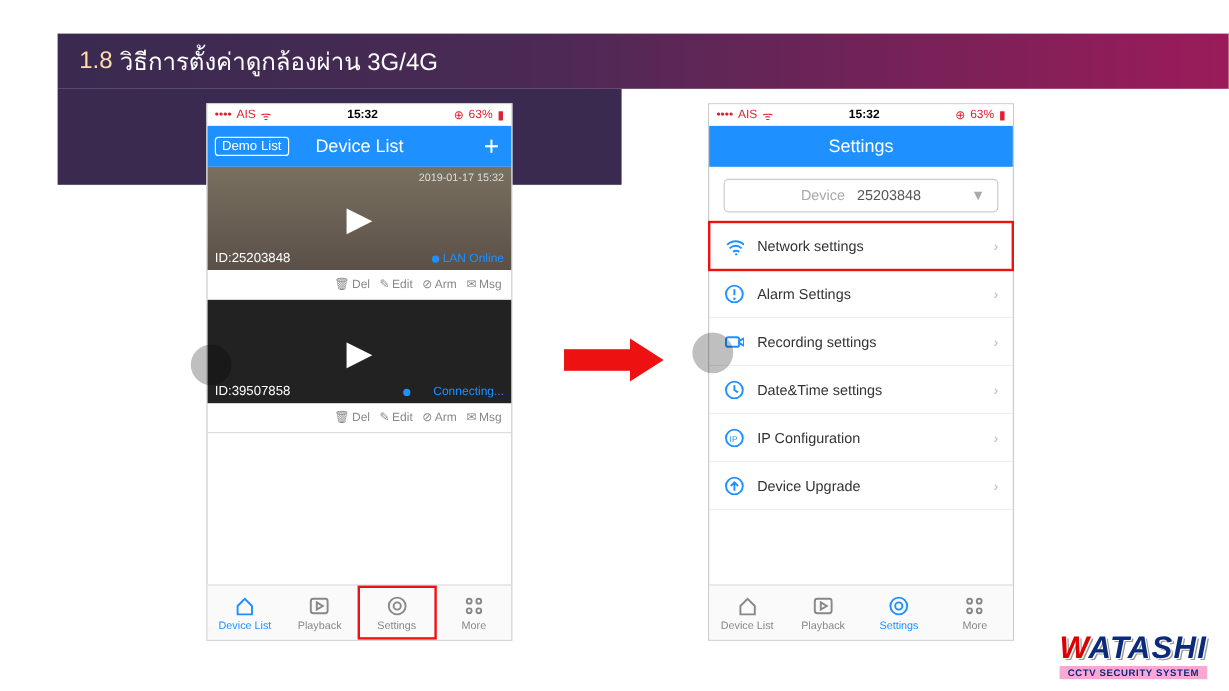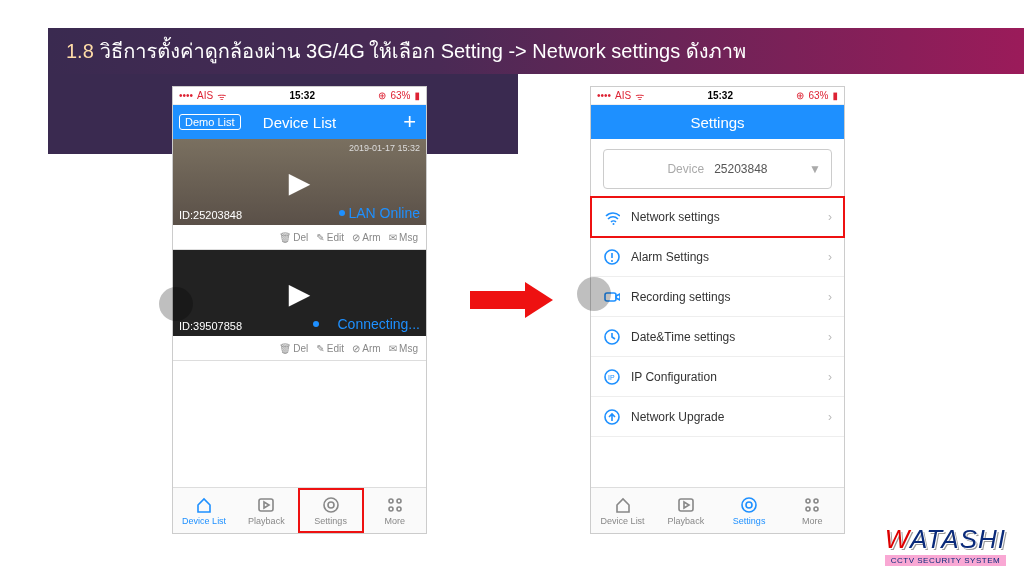--- a/index.html
+++ b/index.html
@@ -51,21 +51,21 @@
 
   .device-card { border-bottom: 1px solid #ddd; }
   .video-thumb {
     height: 86px; background: #222; position: relative; color: #fff;
     display: flex; align-items: center; justify-content: center;
   }
   .video-thumb.room { background: linear-gradient(#7a7060,#5a5048); }
   .video-thumb .ts { position:absolute; top:4px; right:6px; font-size:9px; color:#ddd;}
   .video-thumb .play { font-size: 28px; }
   .video-thumb .id-label { position:absolute; left:6px; bottom:4px; font-size:11px;text-align:center;}
-  .video-thumb .status { position:absolute; right:6px; bottom:4px; font-size:14px; display:flex; align-items:center; gap:3px;}
+  .video-thumb .status { position:absolute; right:6px; bottom:4px; font-size:10px; display:flex; align-items:center; gap:3px;}
   .status.online { color:#1e90ff;}
   .status.connecting { color:#1e90ff;gap:19px;}
   .dot { width:6px;height:6px;border-radius:50%;background:#1e90ff;display:inline-block;}
   .card-actions {
     height: 24px; display:flex; justify-content:flex-end; gap:8px;
     align-items:center; font-size:10px; color:#888; padding:0 8px;
   }
   .card-actions span{ display:flex; align-items:center; gap:2px;}
 
   .tabbar {
@@ -75,21 +75,21 @@
   .tabbar .tab {
     flex:1; display:flex; flex-direction:column; align-items:center;
     justify-content:center; font-size:9px; color:#888; gap:2px;
   }
   .tabbar .tab.active { color:#1e90ff; }
   .tabbar .tab svg { width:18px;height:18px; }
   .tab-highlight { border:2px solid #e11; }
 
   
   .device-selector {
-    margin:10px 12px 8px; height:40px; border:1px solid #ccc; border-radius:4px;
+    margin:10px 12px 8px; height:28px; border:1px solid #ccc; border-radius:4px;
     display:flex; align-items:center; justify-content:center; gap:10px;
     color:#555; font-size:12px; position:relative;
   }
   .device-selector .lbl{color:#aaa;}
   .device-selector .chev{position:absolute;right:10px;color:#aaa;}
   .settings-list .row{
     height:40px; border-bottom:1px solid #eee; display:flex; align-items:center;
     padding:0 12px; gap:10px; color:#333; font-size:12px; position:relative;
   }
   .settings-list .row .chev{ position:absolute; right:12px; color:#bbb;}
@@ -109,40 +109,39 @@
   }
   .arrow .shaft{ width:55px;height:18px;background:#e11;}
   .arrow .head{
     width:0;height:0;border-top:18px solid transparent;
     border-bottom:18px solid transparent;border-left:28px solid #e11;
   }
 
   
   .logo {
     position:absolute; right:18px; bottom:10px; text-align:center;
-    font-weight:400; font-style:italic;
+    font-weight:700; font-style:italic;
   }
   .logo .brand{
     font-size:26px; color:#0a2a7a; letter-spacing:1px;
     text-shadow:1px 1px 0 #fff, 2px 2px 0 #999;
     position: relative;
   }
   .logo .brand .w{ color:#d00;}
   .logo .tag{ font-size:8px; color:#0a2a7a; letter-spacing:0.5px; font-style:normal; background:#f9a8d4; padding:1px 3px;}
 
   .icon-stroke{ stroke:#888; fill:none; stroke-width:1.6;}
   .icon-blue{ stroke:#1e90ff; fill:none; stroke-width:1.6;}
 </style>
 </head>
 <body>
 
 <div class="banner">
   <span class="step-num">1.8</span>
   <span class="underlined">วิธีการตั้งค่าดูกล้องผ่าน 3G/4G</span>
-  <span>ให้เลือก Setting -&gt; Network settings ดังภาพ</span>
 </div>
 <div class="banner-curtain"></div>
 
 <div class="phone left">
   <div class="statusbar">
     <span class="sb-left">
         <span>••••</span>
         <span>AIS</span>
         <span>ᯤ</span>
       </span>
@@ -310,21 +309,21 @@
       <span>IP Configuration</span>
       <span class="chev">›</span>
     </div>
     <div class="row">
       <span class="row-icon">
           <svg>
             <circle class="icon-blue" cx="8" cy="8" r="7"></circle>
             <path class="icon-blue" d="M8 12V5M5 8l3-3 3 3"></path>
           </svg>
         </span>
-      <span>Network Upgrade</span>
+      <span>Device Upgrade</span>
       <span class="chev">›</span>
     </div>
   </div>
 
   <div class="ghost-circle"></div>
 
   <div class="tabbar">
     <div class="tab">
       <svg>
           <path class="icon-stroke" d="M3 9l6-6 6 6v7H3z"></path>

